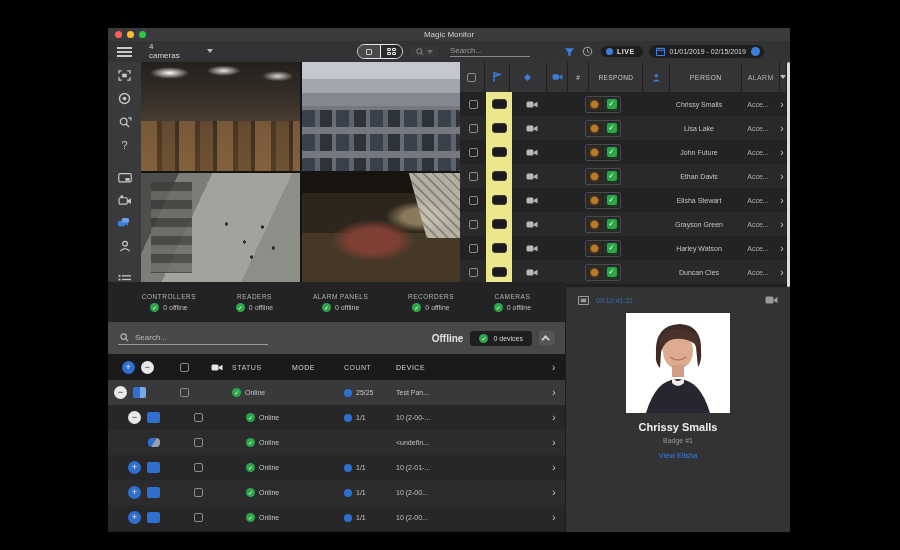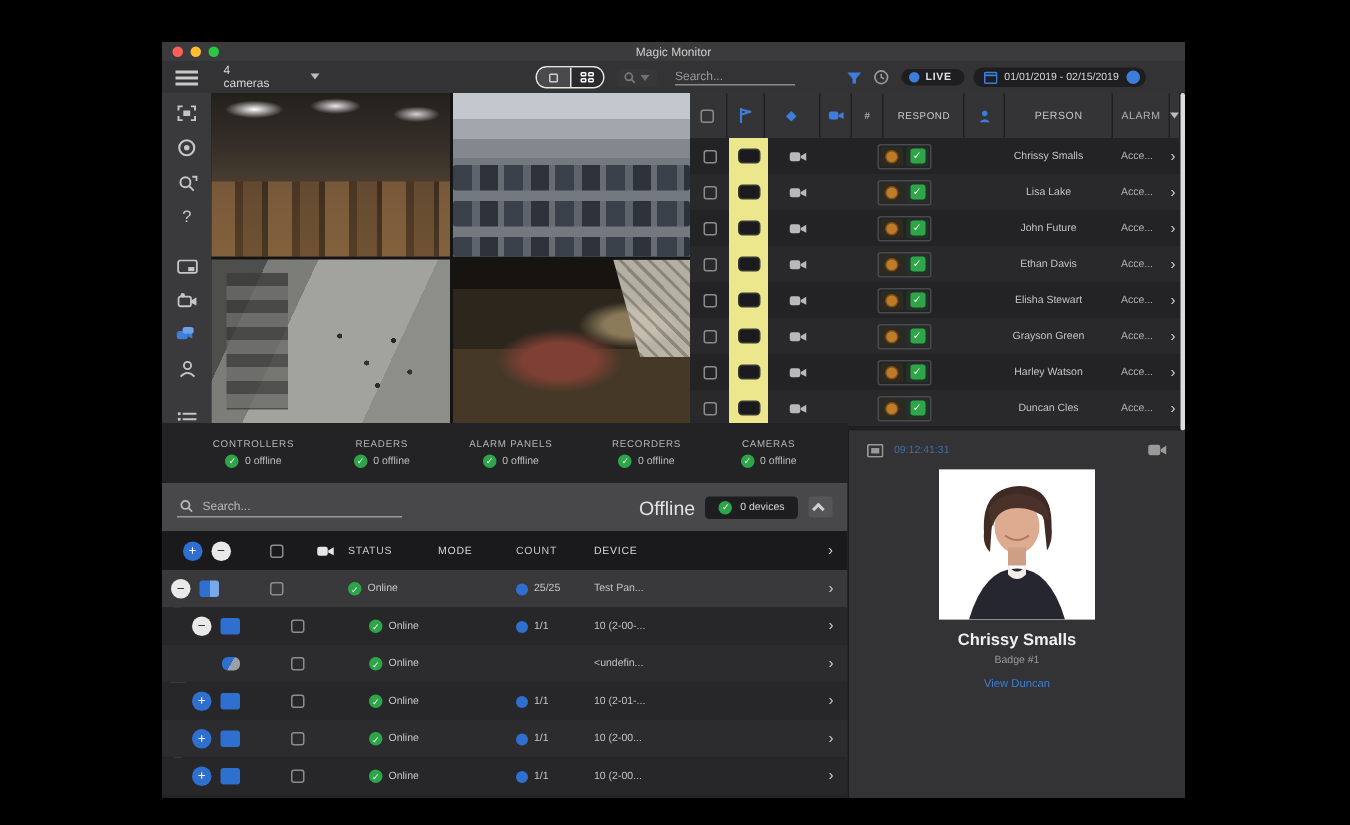--- a/index.html
+++ b/index.html
@@ -143,21 +143,21 @@
   .gcheck { width:9px; height:9px; border-radius:50%; background:#2fa54a; color:#fff;
     font-size:6px; display:flex; align-items:center; justify-content:center; }
 
   
   .devsearch { position:absolute; left:0; top:294px; width:457px; height:32px;
     background:#48484b; display:flex; align-items:center; padding:0 10px; }
   .devsearch .sfield { display:flex; align-items:center; gap:6px;
     border-bottom:1px solid #9a9a9c; width:150px; padding:2px 2px; }
   .devsearch .sfield span { color:#b9b9bb; font-size:8px; }
   .offline-wrap { margin-left:auto; display:flex; align-items:center; gap:7px; }
-  .offline-wrap .offlbl { color:#e2e2e2; font-size:13px; }
+  .offline-wrap .offlbl { color:#e2e2e2; font-size:10px;font-weight:bold; }
   .devpill { background:#1e1e20; border-radius:3px; display:flex; align-items:center;
     gap:5px; padding:3px 9px; }
   .devpill span { color:#d5d5d5; font-size:7px; }
   .collapse-box { width:16px; height:14px; background:#555558; border-radius:2px;
     display:flex; align-items:center; justify-content:center; }
   .chev-up { width:6px; height:6px; border-left:2px solid #cfcfcf;
     border-top:2px solid #cfcfcf; transform:rotate(45deg) translateY(2px); }
 
   
   .devtable { position:absolute; left:0; top:326px; width:457px; height:178px;
@@ -913,17 +913,17 @@
           <ellipse cx="52" cy="38" rx="15" ry="18" fill="#dcab90"></ellipse>
           <path d="M33 26 Q44 12 62 18 Q74 22 73 34 Q62 24 48 26 Q38 28 36 38 Q33 32 33 26 Z" fill="#4a312a"></path>
           <rect x="46" y="52" width="12" height="12" fill="#d09e84"></rect>
           <path d="M20 100 Q30 66 52 66 Q74 66 84 100 Z" fill="#262630"></path>
           <path d="M46 64 Q52 72 58 64 L58 70 Q52 76 46 70 Z" fill="#f3ede8"></path>
           <path d="M44 44 Q52 50 60 44" fill="none" stroke="#b5765c" stroke-width="1.4"></path>
         </svg>
       </div>
       <div class="acc-name">Chrissy Smalls</div>
       <div class="acc-badge">Badge #1</div>
-      <div class="acc-link">View Duncan</div>
+      <div class="acc-link">View Elisha</div>
     </div>
 
   </div>
 </div>
 
 </body></html>

